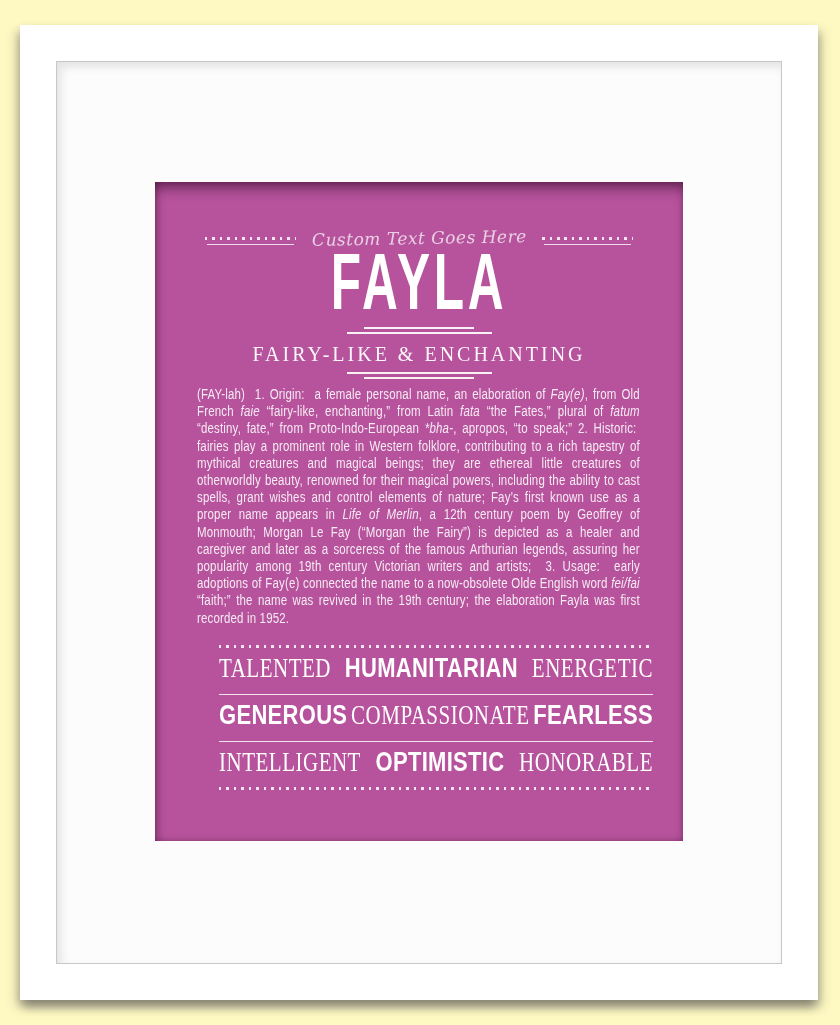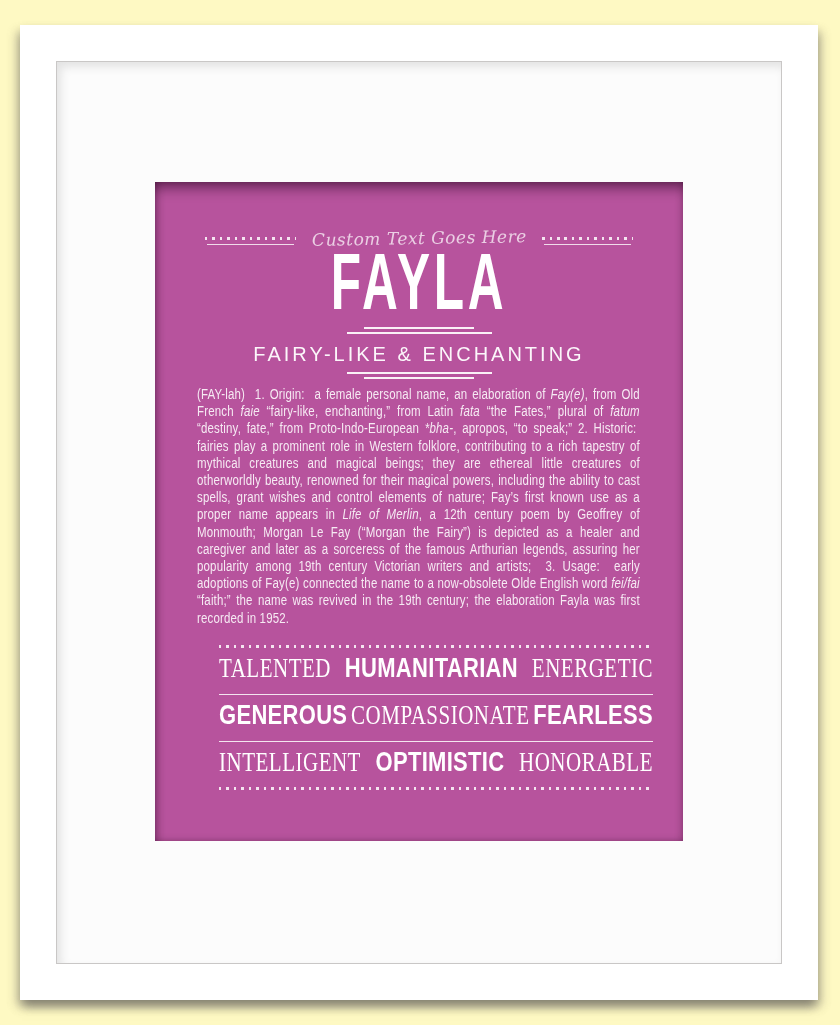--- a/index.html
+++ b/index.html
@@ -61,21 +61,21 @@
   .divpair{position:absolute;left:0;right:0;display:flex;flex-direction:column;align-items:center;gap:3px;}
   .divA{top:145px;}
   .divB{top:190px;}
   .dl{height:2px;background:rgba(255,255,255,.92);}
   .dl-short{width:110px;}
   .dl-long{width:145px;}
   
   .subtitle{
     position:absolute;top:159px;left:0;right:0;height:26px;
     display:flex;align-items:center;justify-content:center;
-    font-family:Liberation Sans, sans-serif;
+    font-family:Liberation Serif, serif;
     font-size:20px;letter-spacing:3px;color:rgba(255,255,255,.95);
     white-space:nowrap;
   }
   
   .paragraph{
     position:absolute;top:204px;left:42px;width:540px;
     transform:scaleX(.82);transform-origin:left top;
     font-family:"Liberation Sans",sans-serif;
     font-size:14px;line-height:17.2px;
     text-align:justify;color:rgba(255,255,255,.88);

